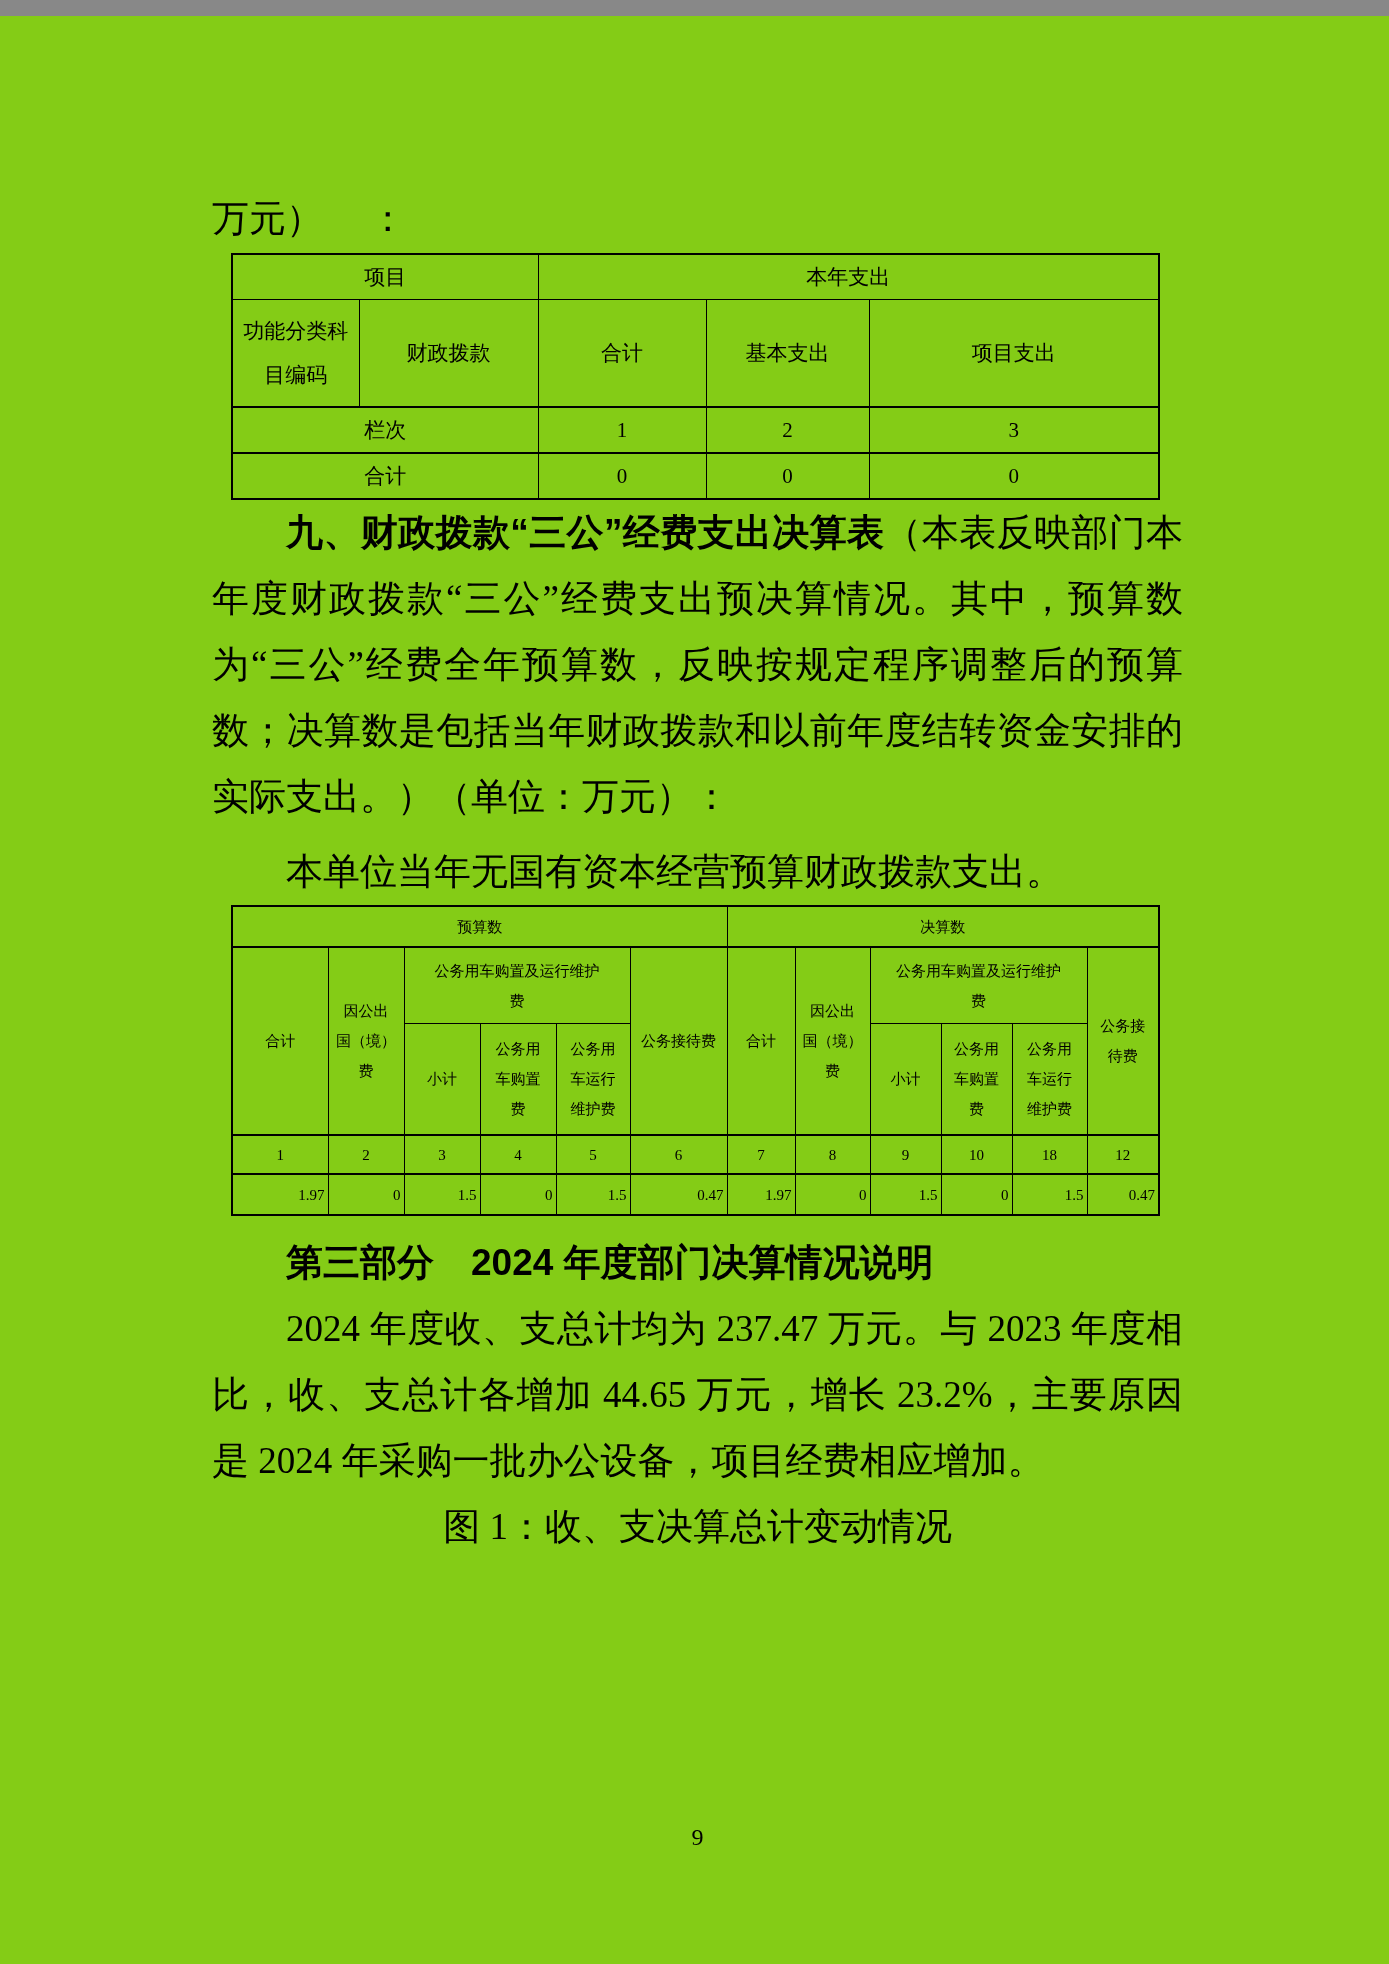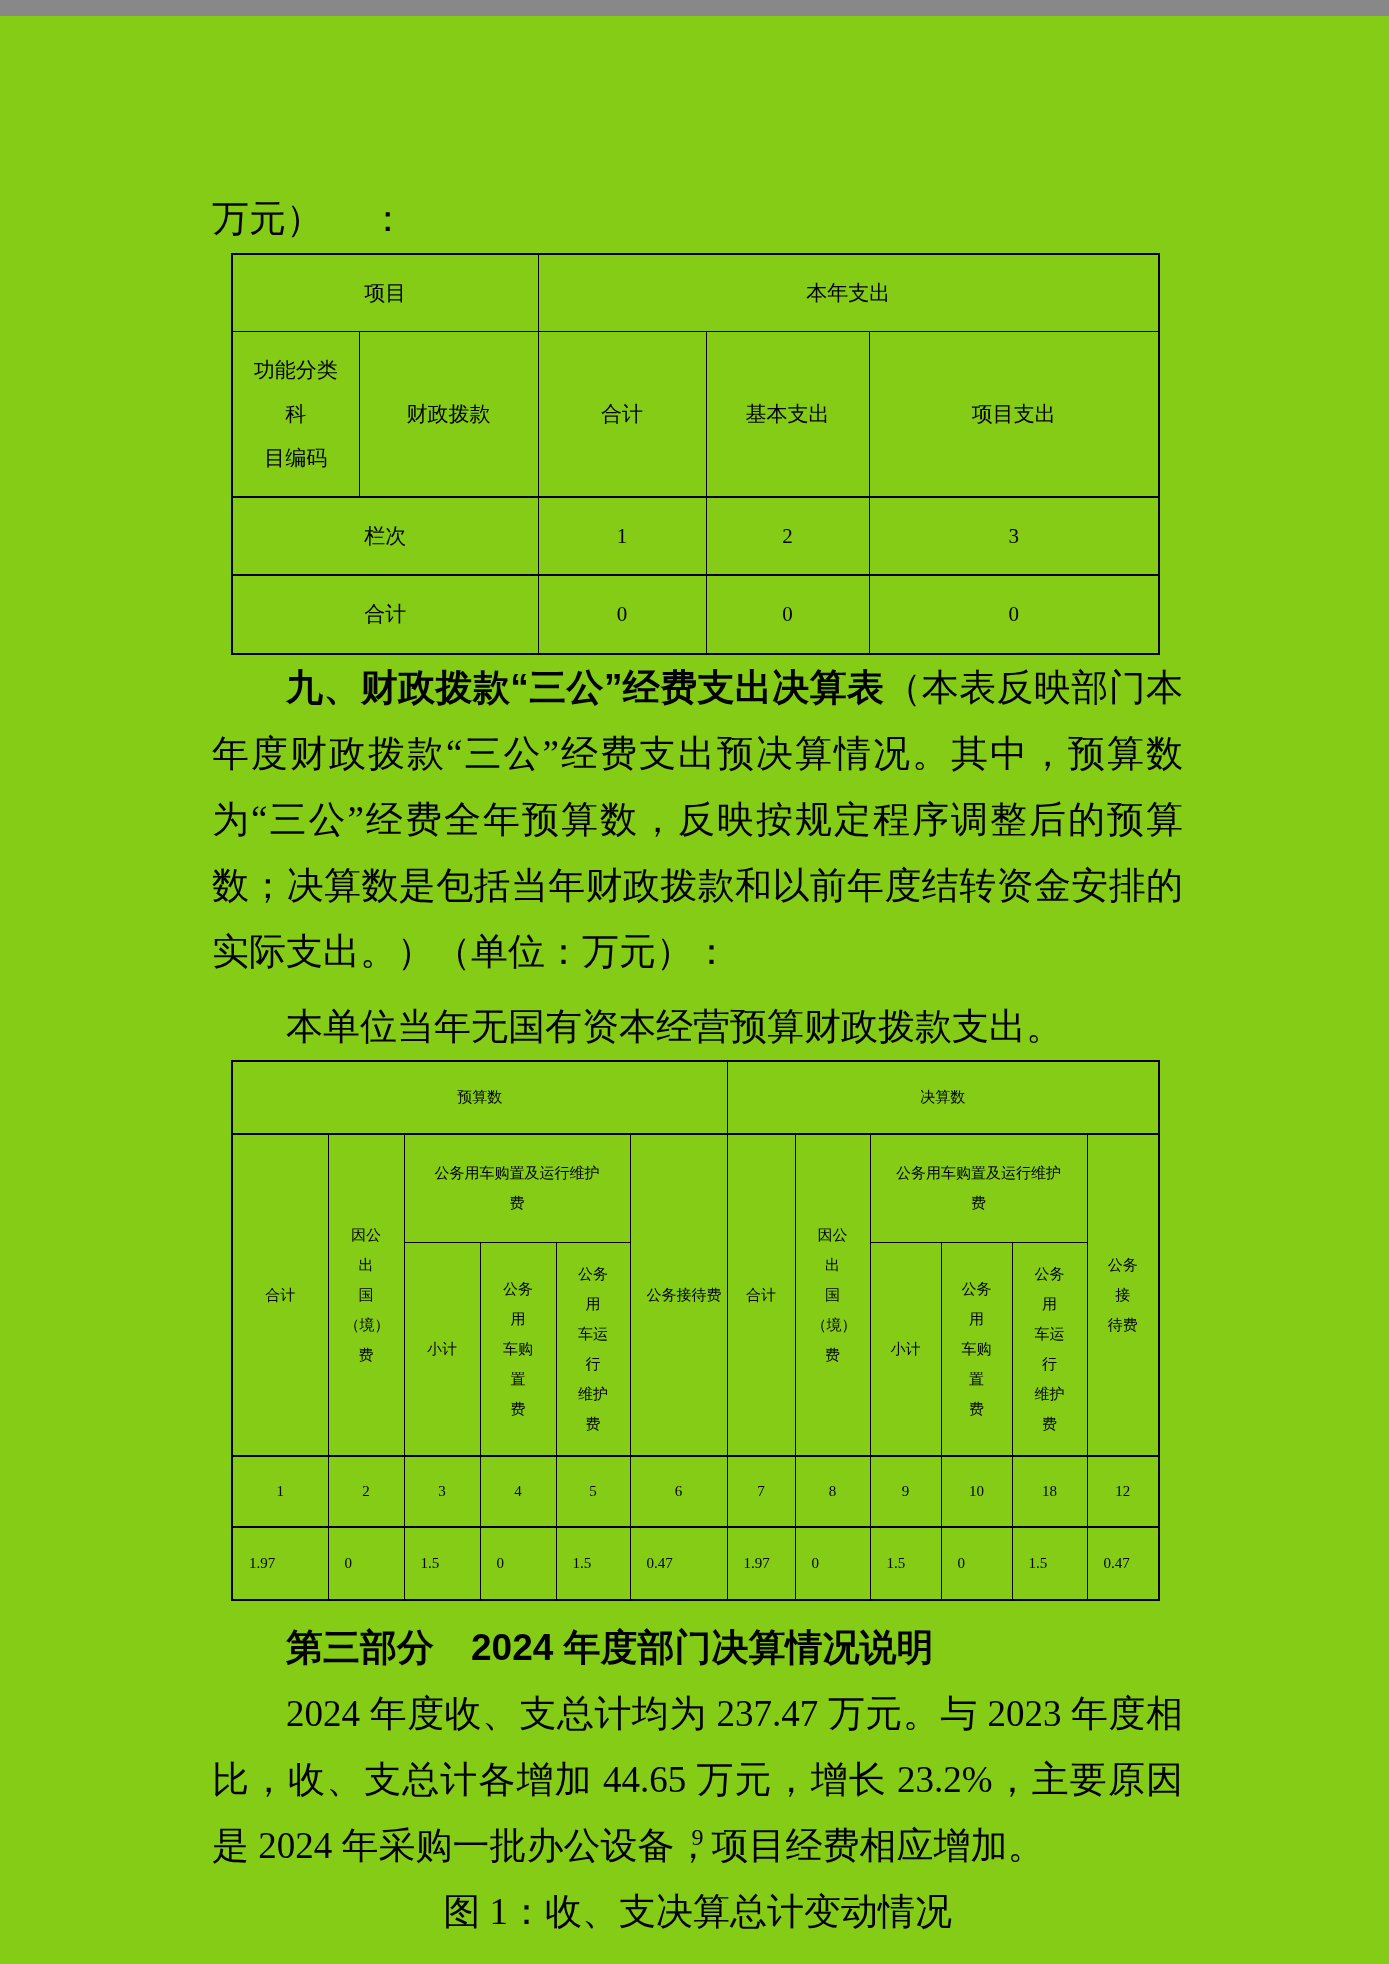--- a/index.html
+++ b/index.html
@@ -52,39 +52,39 @@
     border-collapse:collapse;
     table-layout:fixed;
     width:927px;
     margin-left:19px;
     border:2px solid #000;
   }
   td {
     border:1px solid #000;
     text-align:center;
     vertical-align:middle;
-    padding:16px;
+    padding:0;
     overflow:hidden;
   }
   .wrap { white-space:pre-line; }
   .nowrap { white-space:nowrap; }
   
   .t1 { margin-top:1px; }
   .t1 td { font-size:21px; line-height:2.1; }
   .t1 .h1 td { height:42px; }
   .t1 .h2 td { height:106px; }
   .t1 .rn td { height:33px; border-top:2px solid #000; }
   .t1 .rv td { height:33px; border-top:2px solid #000; }
   
   .t2 td { font-size:15px; line-height:2.0; }
   .t2 .r1 td { height:39px; }
   .t2 .r2 td { height:75px; border-top:2px solid #000; }
   .t2 .r3 td { height:110px; }
   .t2 .r4 td { height:37px; border-top:2px solid #000; }
-  .t2 .r5 td { height:39px; border-top:2px solid #000; text-align:left; padding-right:3px; }
+  .t2 .r5 td { height:39px; border-top:2px solid #000; text-align:right; padding-right:3px; }
   .part3 { margin-top:14px; }
   .para1 { margin-top:9px; }
   .pageno {
     position:absolute;
     top:1808px; left:212px;
     width:971px;
     text-align:center;
     font-size:24px;
     font-family:"Liberation Serif", serif;
   }

